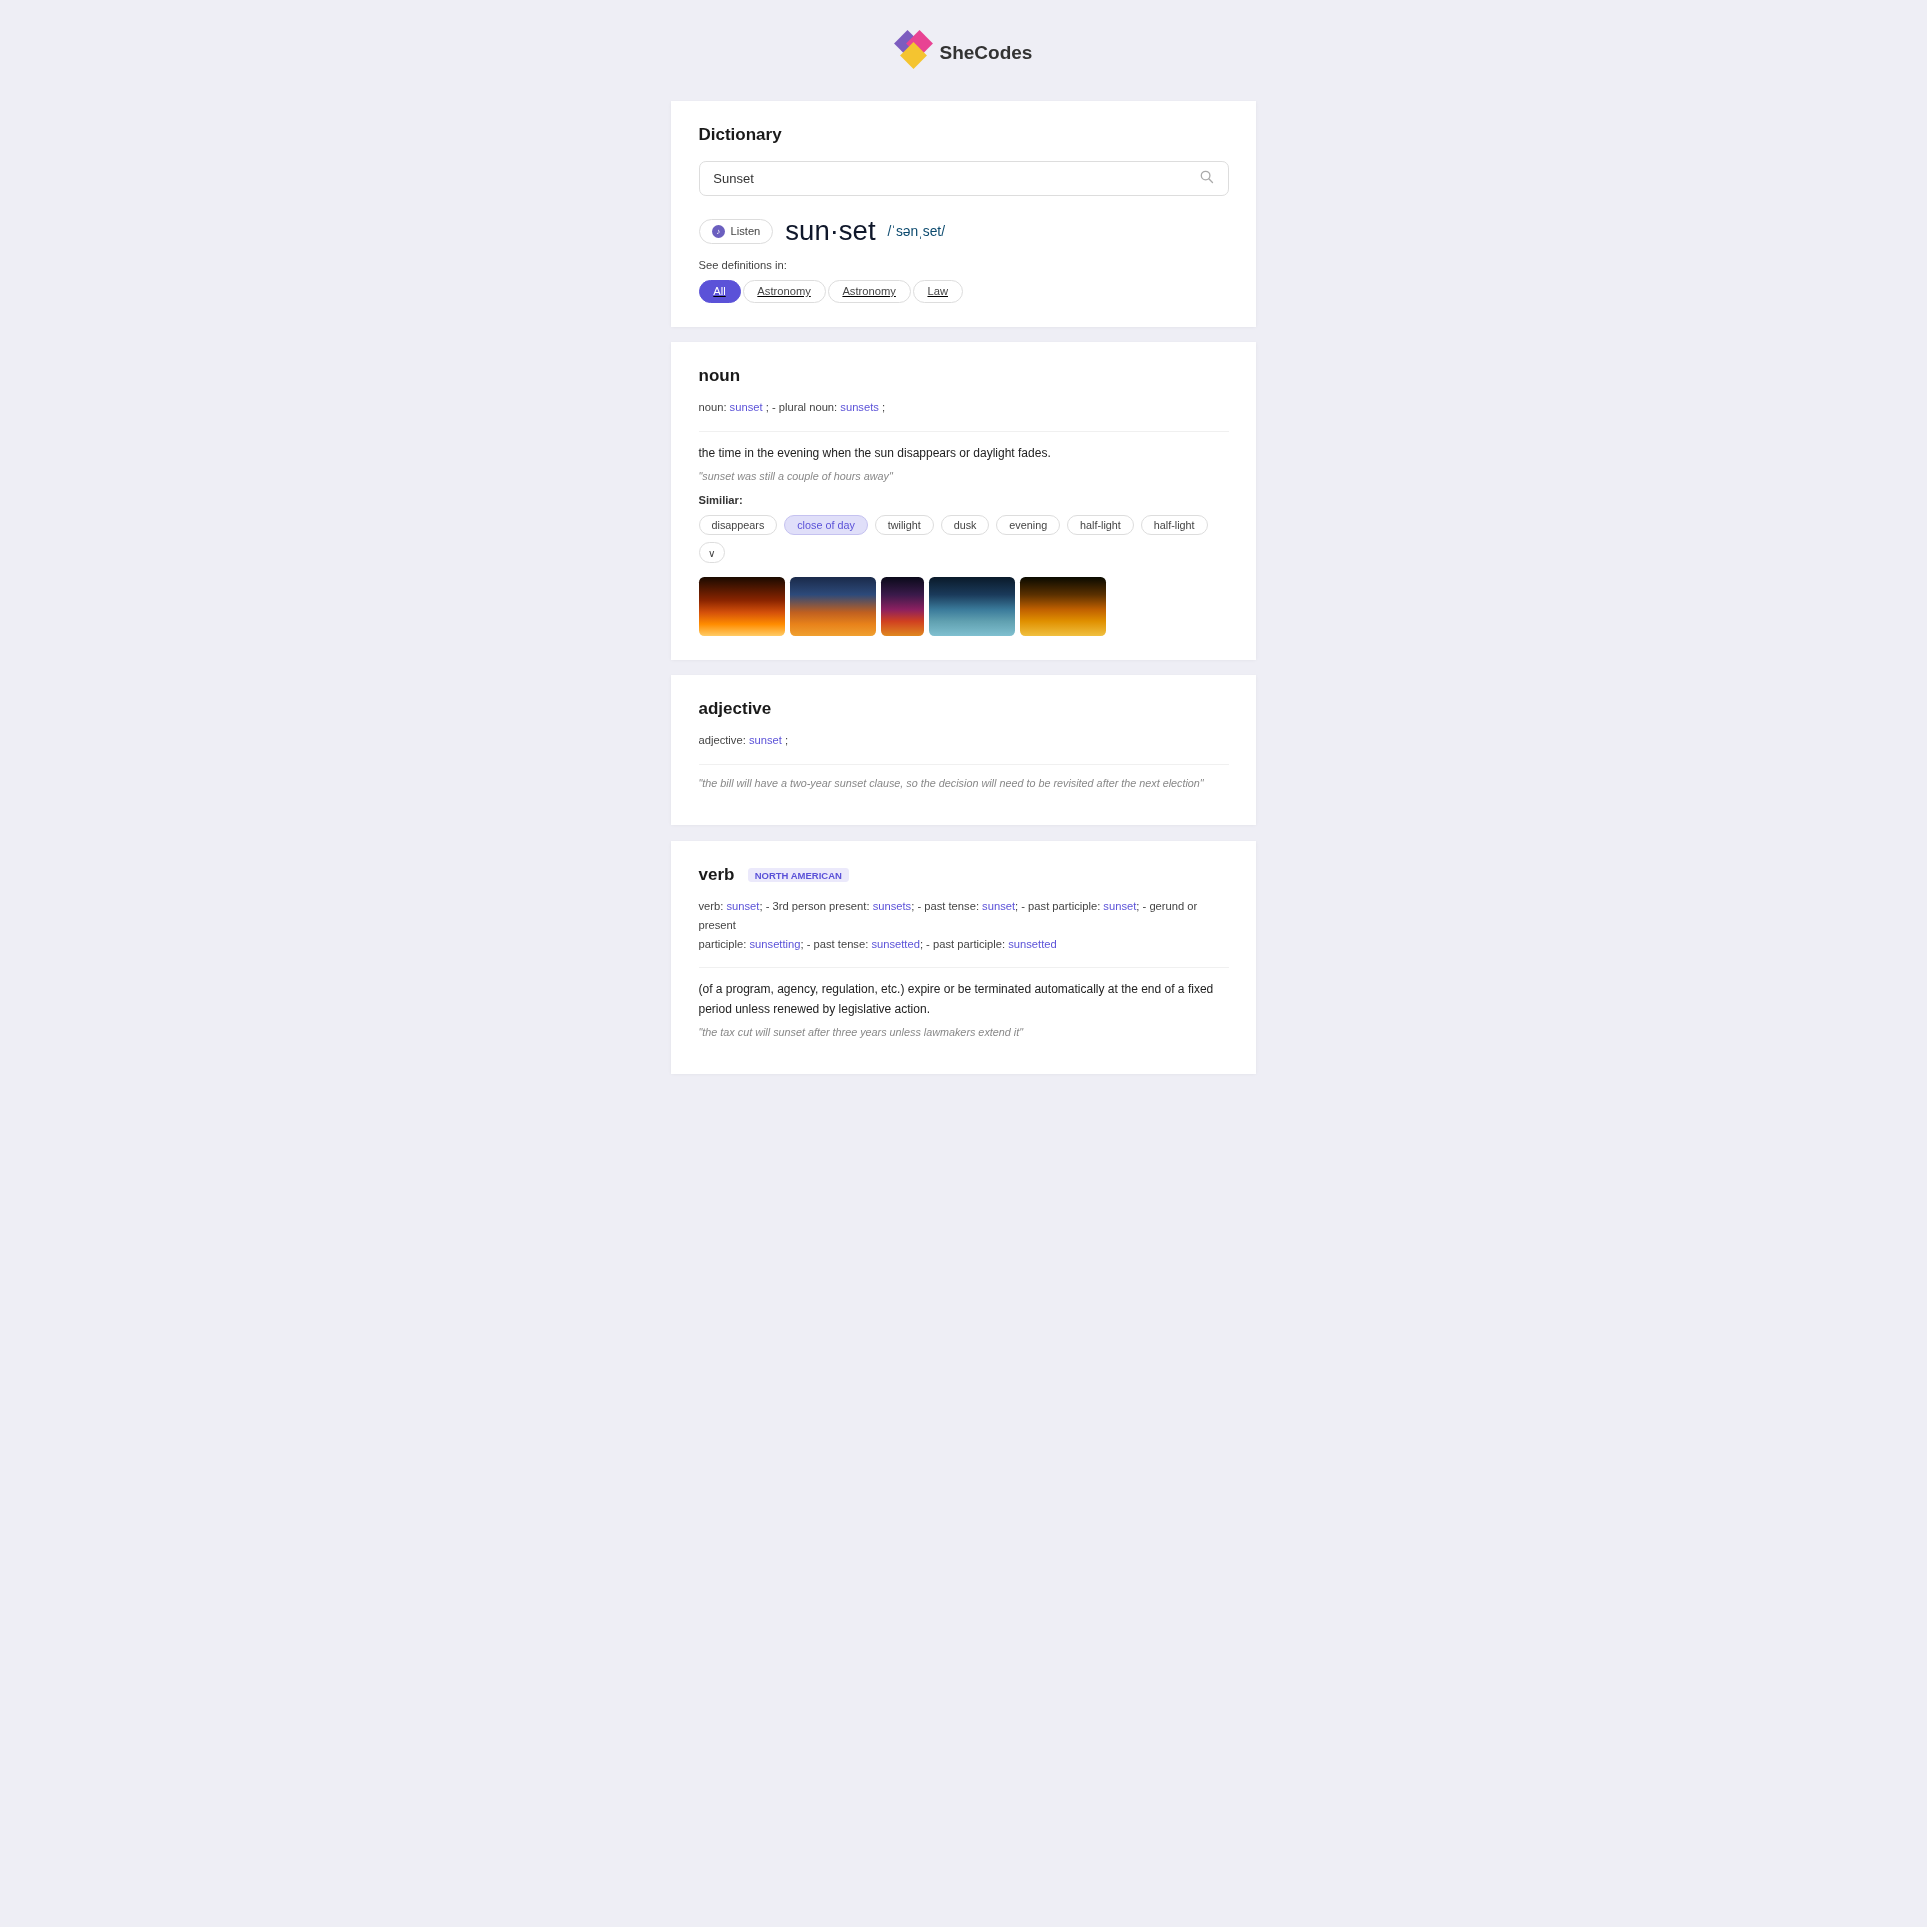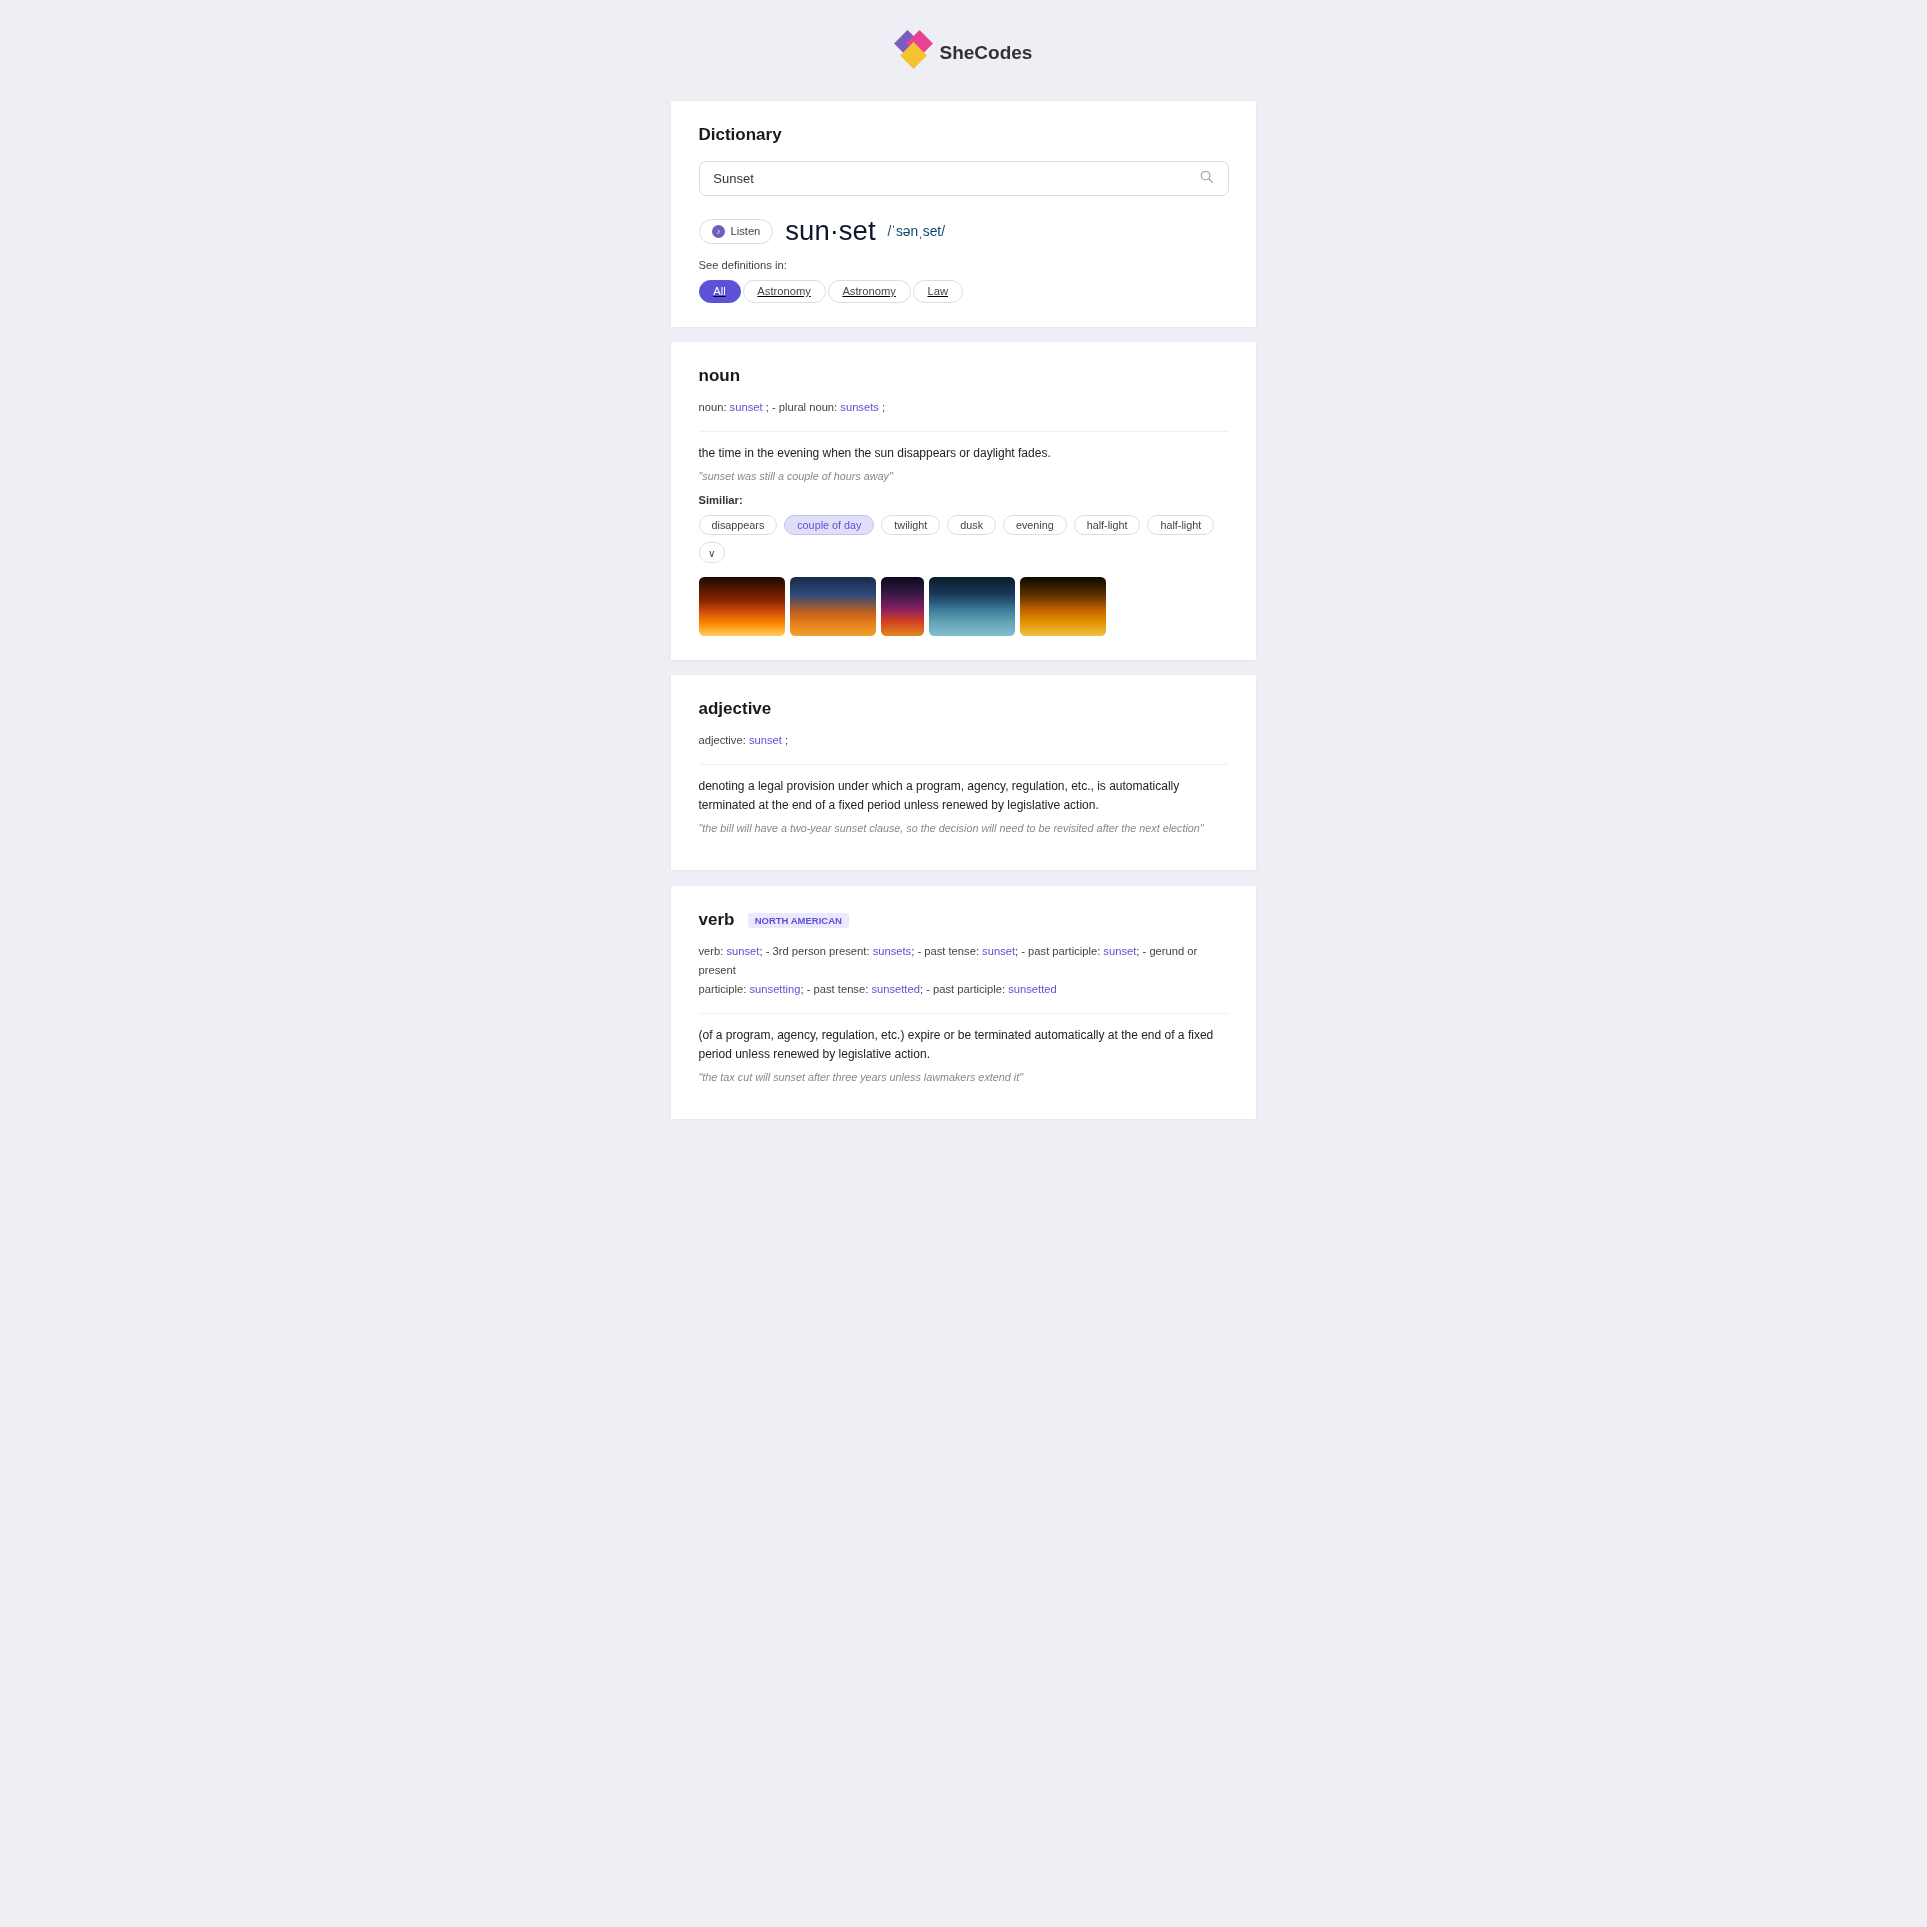--- a/index.html
+++ b/index.html
@@ -326,21 +326,21 @@
     </div>
 
     <div class="divider"></div>
 
     <div class="definition">the time in the evening when the sun disappears or daylight fades.</div>
     <div class="example">"sunset was still a couple of hours away"</div>
 
     <div class="similar-label">Similiar:</div>
     <div class="similar-tags">
       <span class="sim-tag">disappears</span>
-      <span class="sim-tag highlight">couple of day</span>
+      <span class="sim-tag highlight">close of day</span>
       <span class="sim-tag">twilight</span>
       <span class="sim-tag">dusk</span>
       <span class="sim-tag">evening</span>
       <span class="sim-tag">half-light</span>
       <span class="sim-tag">half-light</span>
       <button class="more-btn">∨</button>
     </div>
 
     <div class="images-row">
       <div class="img-placeholder img-sunset-1"></div>
@@ -355,21 +355,20 @@
     <div class="pos-title">adjective</div>
 
     <div class="word-forms">
       <span>adjective:</span>
       <a href="#" class="link">sunset</a>
       <span>;</span>
     </div>
 
     <div class="divider"></div>
 
-    <div class="definition">denoting a legal provision under which a program, agency, regulation, etc., is automatically terminated at the end of a fixed period unless renewed by legislative action.</div>
     <div class="example">"the bill will have a two-year sunset clause, so the decision will need to be revisited after the next election"</div>
   </div>
 
   <div class="card">
     <div class="pos-title">
       <span>verb</span>
       <span class="pos-badge">NORTH AMERICAN</span>
     </div>
 
     <div class="word-forms">

